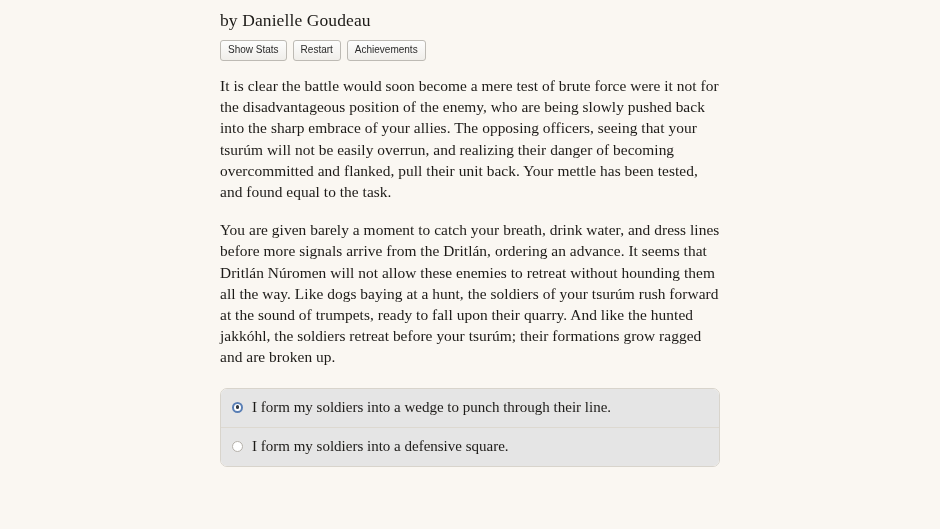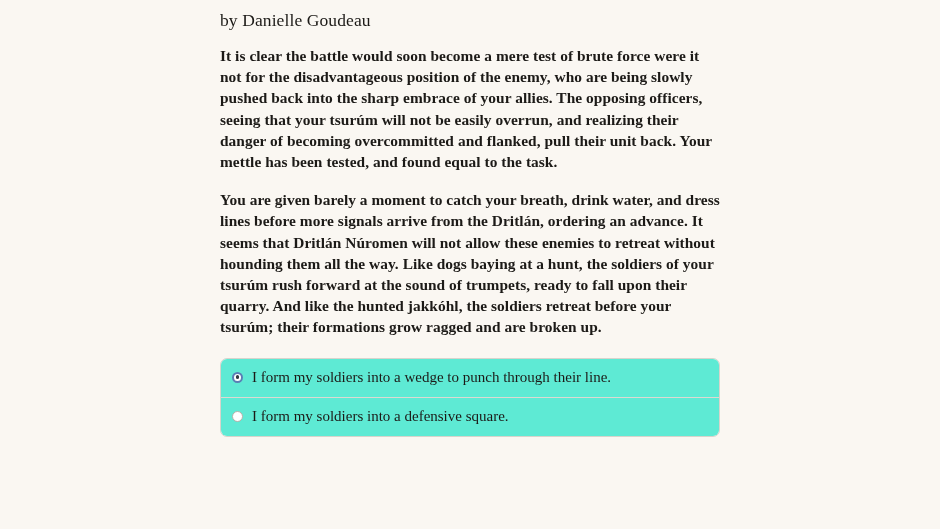--- a/index.html
+++ b/index.html
@@ -56,21 +56,20 @@
     border: 1px solid #bdbab4;
     border-radius: 3px;
     padding: 4px 7px 5px 7px;
     cursor: pointer;
     white-space: nowrap;
   }
 
   
   .story {
     margin-top: 14px;
-    font-weight: bold;
   }
   .story p {
     font-size: 15.4px;
     line-height: 21.2px;
     margin: 0 0 17px 0;
     color: #1c1a17;
     text-align: left;
     letter-spacing: 0.05px;
   }
   .story p:last-child {
@@ -84,21 +83,21 @@
     border-radius: 7px;
     background: #fcfaf7;
     overflow: hidden;
   }
   .choice {
     display: flex;
     align-items: flex-start;
     padding: 9px 12px 10px 11px;
     border-top: 1px solid #ddd9d1;
     cursor: pointer;
-    background: #5eead4;
+    background: #e5e5e5;
   }
   .choice:first-child {
     border-top: none;
   }
   .radio {
     flex: 0 0 auto;
     width: 11px;
     height: 11px;
     border-radius: 50%;
     border: 1px solid #b5b1aa;
@@ -131,20 +130,25 @@
   }
 </style>
 </head>
 <body>
 
 <div class="page">
   <div class="content">
 
     <div class="byline">by Danielle Goudeau</div>
 
+    <div class="toolbar">
+      <button class="tool-btn">Show Stats</button>
+      <button class="tool-btn">Restart</button>
+      <button class="tool-btn">Achievements</button>
+    </div>
 
     <div class="story">
       <p>It is clear the battle would soon become a mere test of brute force were it not for the disadvantageous position of the enemy, who are being slowly pushed back into the sharp embrace of your allies. The opposing officers, seeing that your tsurúm will not be easily overrun, and realizing their danger of becoming overcommitted and flanked, pull their unit back. Your mettle has been tested, and found equal to the task.</p>
       <p>You are given barely a moment to catch your breath, drink water, and dress lines before more signals arrive from the Dritlán, ordering an advance. It seems that Dritlán Núromen will not allow these enemies to retreat without hounding them all the way. Like dogs baying at a hunt, the soldiers of your tsurúm rush forward at the sound of trumpets, ready to fall upon their quarry. And like the hunted jakkóhl, the soldiers retreat before your tsurúm; their formations grow ragged and are broken up.</p>
     </div>
 
     <div class="choices">
       <div class="choice">
         <span class="radio selected"></span>
         <span class="choice-label">I form my soldiers into a wedge to punch through their line.</span>

